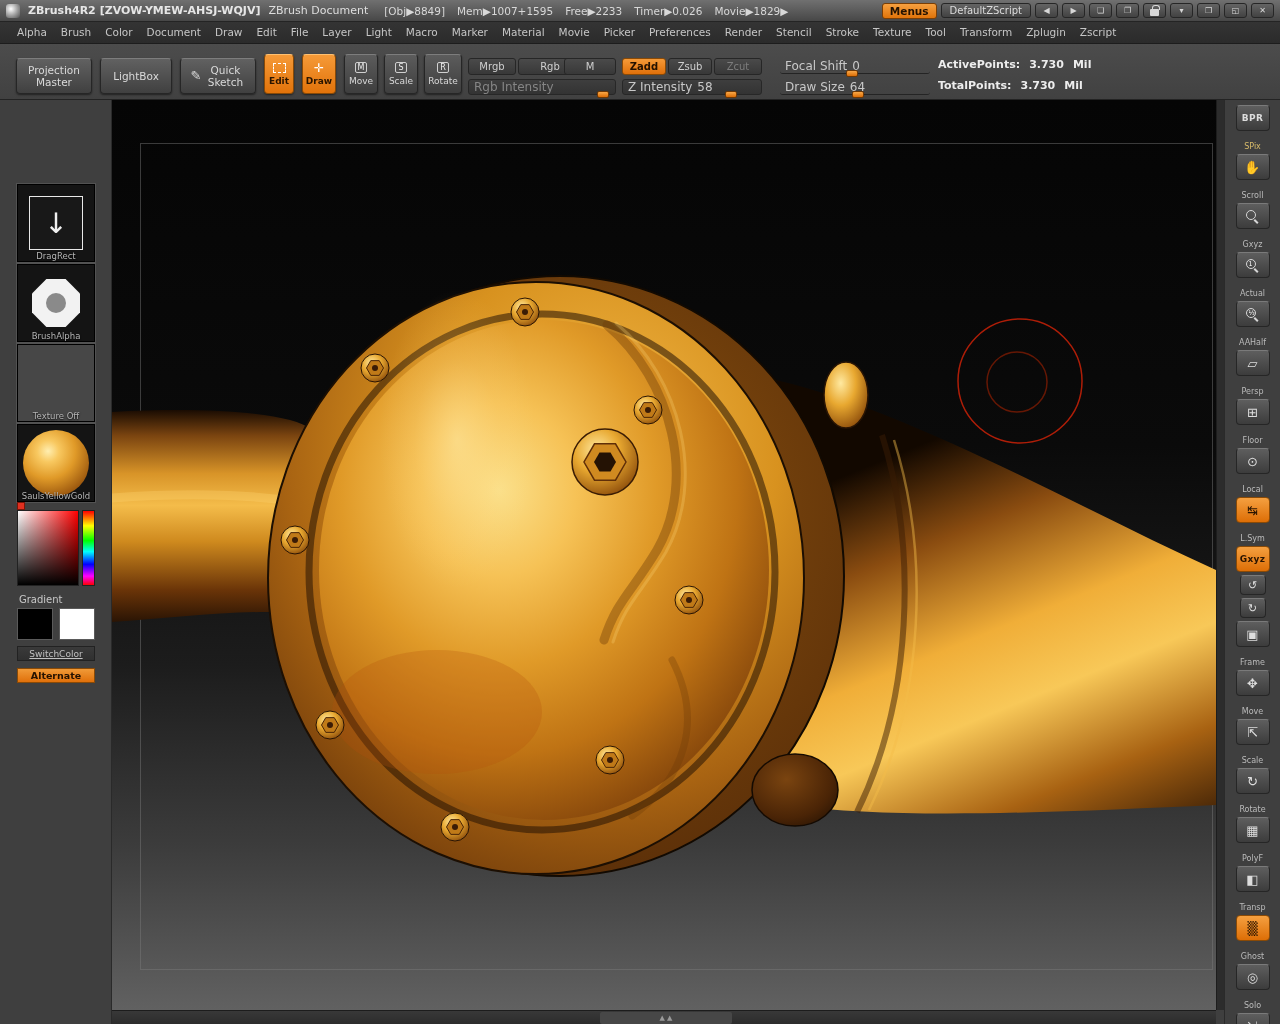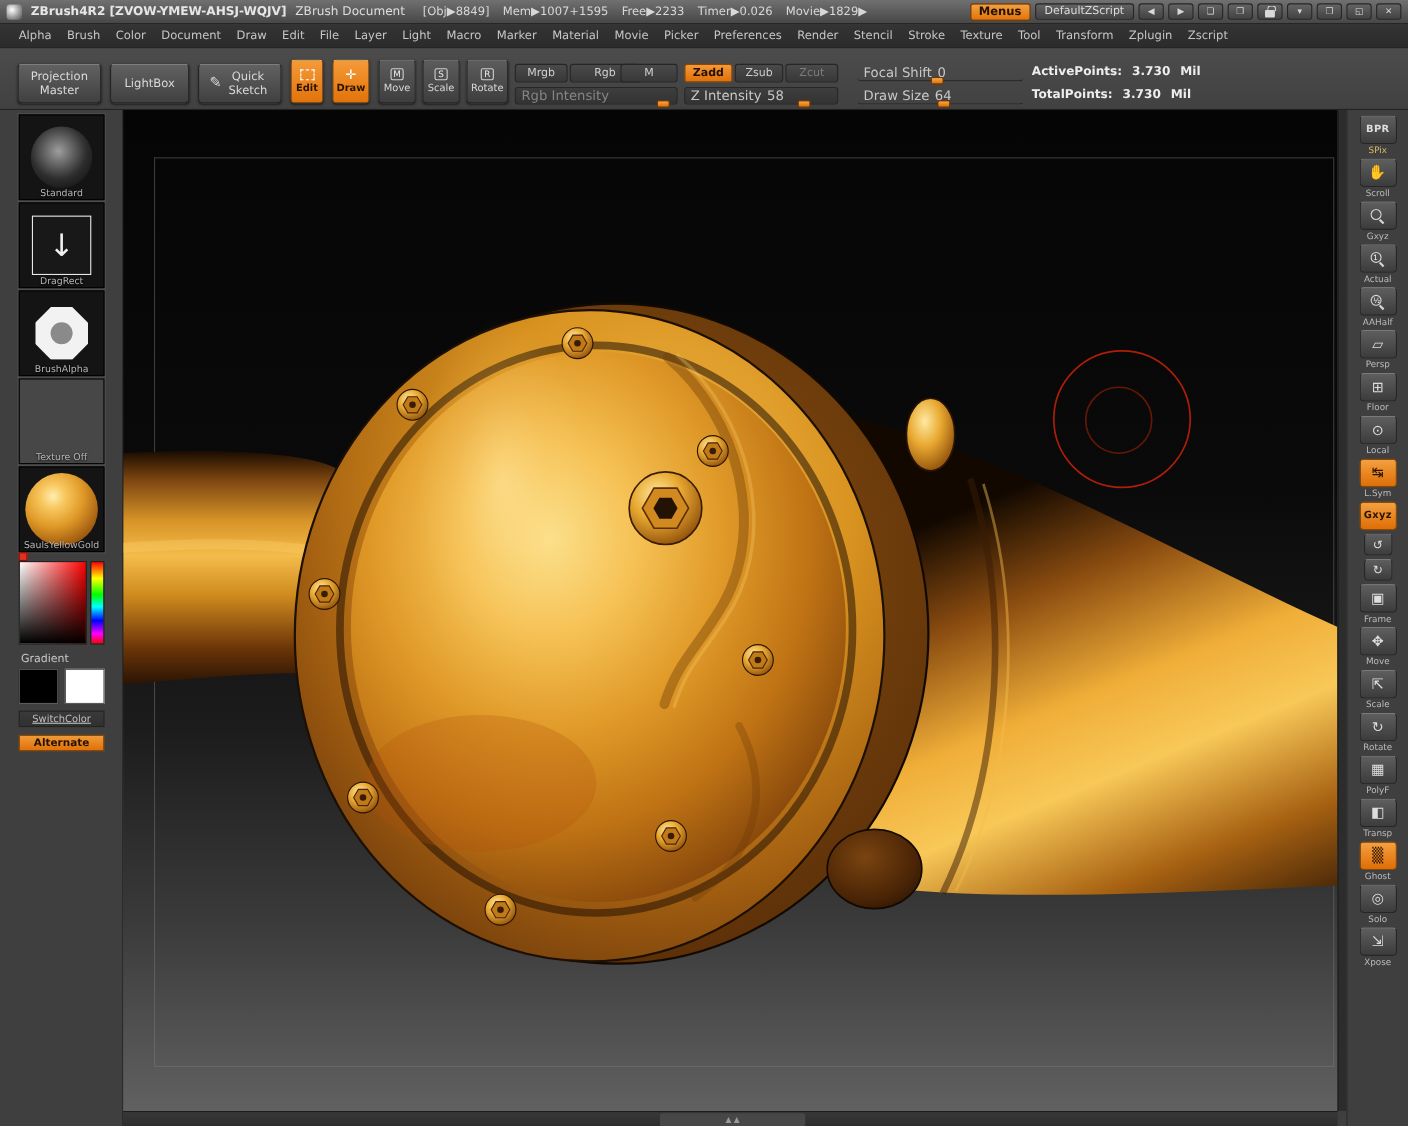--- a/index.html
+++ b/index.html
@@ -106,21 +106,21 @@
   
   .right-tray{position:absolute;left:1224px;top:100px;width:56px;bottom:0;background:#3f3f3f;
       border-left:1px solid #2a2a2a;display:flex;flex-direction:column;align-items:center;padding-top:5px;}
   .tray-item{display:flex;flex-direction:column;align-items:center;margin-bottom:3px;}
   .tray-btn{width:34px;height:26px;background:linear-gradient(#5e5e5e,#3c3c3c);border:1px solid #262626;
       border-top-color:#7a7a7a;border-radius:4px;color:#ddd;display:flex;align-items:center;
       justify-content:center;font-size:13px;cursor:pointer;}
   .tray-btn.small{width:26px;height:20px;font-size:11px;}
   .tray-btn.text-btn{font-size:9px;font-weight:bold;letter-spacing:.3px;}
   .tray-btn.active{background:linear-gradient(#f5a040,#dd6e06);color:#2a1400;border-color:#8a4a06;}
-  .tray-label{font-size:8px;color:#bbb;margin-top:1px;}
+  .tray-label{font-size:8px;color:#bbb;margin-top:11px;}
   .tray-item:first-child .tray-label{color:#d8bb6a;}
   .mag{position:relative;width:13px;height:13px;display:inline-block;}
   .mag::before{content:'';position:absolute;left:0;top:0;width:8px;height:8px;border:1.5px solid #d6d6d6;border-radius:50%;}
   .mag::after{content:'';position:absolute;left:9px;top:9px;width:5px;height:1.6px;background:#d6d6d6;
       transform:rotate(45deg);transform-origin:0 0;}
   .mag span{position:absolute;left:2.5px;top:1px;font-size:6.5px;color:#fff;}
 </style>
 </head>
 <body>
 
@@ -249,26 +249,20 @@
       <span>Mil</span>
     </div>
     <div class="pts" style="left:938px;top:35px;">
       <span>TotalPoints:</span>
       <span>3.730</span>
       <span>Mil</span>
     </div>
   </div>
 
   <div class="left-tray">
-    <div class="lt-item" style="top:4px;">
-      <div class="thumb">
-        <span class="brush-swirl"></span>
-        <span class="thumb-label">Standard</span>
-      </div>
-    </div>
     <div class="lt-item" style="top:84px;">
       <div class="thumb">
         <span class="drag-box">
             <span>↓</span>
           </span>
         <span class="thumb-label">DragRect</span>
       </div>
     </div>
     <div class="lt-item" style="top:244px;">
       <div class="thumb texture">

